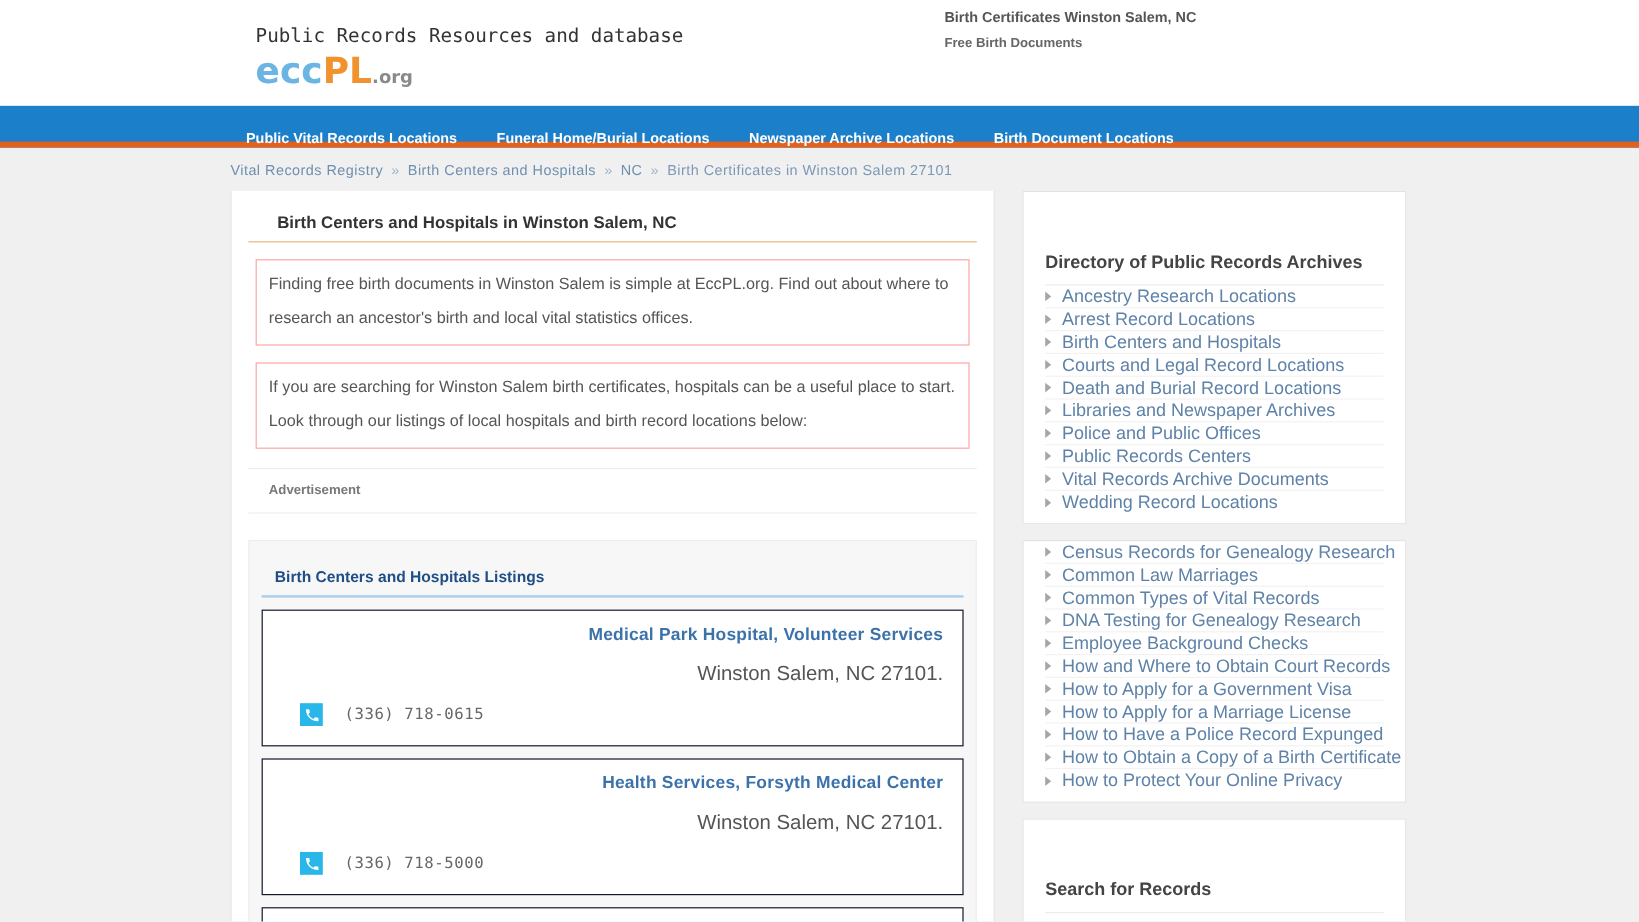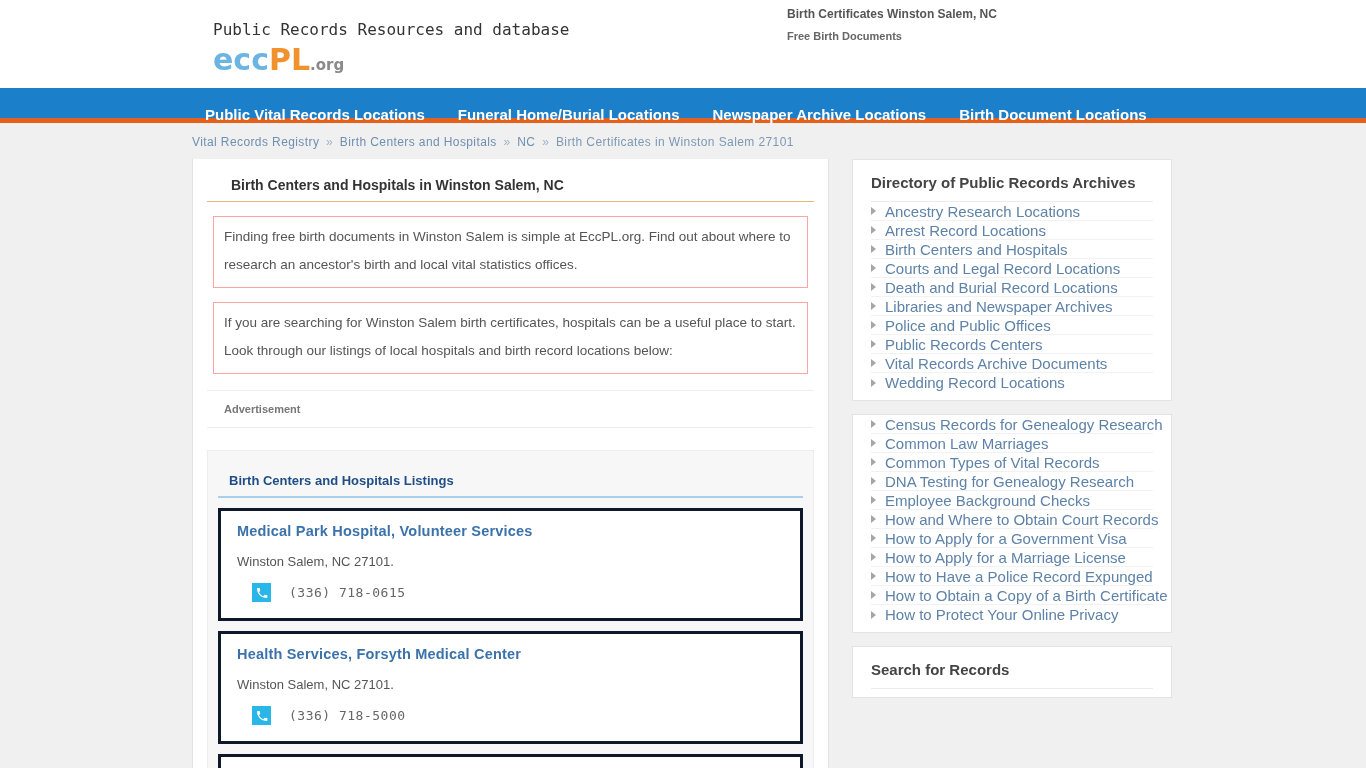--- a/index.html
+++ b/index.html
@@ -66,21 +66,21 @@
   .main-nav {
     background: #1c7fc9;
     border-bottom: 5px solid #e4601d;
     height: 35px;
     display: flex;
     align-items: center;
     padding-left: 205px;
   }
   .nav-item {
     color: #ffffff;
-    font-size: 15px;
+    font-size: 12px;
     font-weight: bold;
     text-decoration: none;
     margin-right: 33px;
     white-space: nowrap;
     cursor: pointer;
     line-height: 30px;
     margin-top: 24px;
   }
 
   
@@ -159,35 +159,36 @@
   }
   .listings-title {
     font-size: 13px;
     font-weight: bold;
     color: #1f4e86;
     padding: 0 0 8px 11px;
     border-bottom: 2px solid #a8cfeb;
   }
   .listing-card {
     background: #ffffff;
-    border: 3px solid #0f172a;
+    border: 1px solid #0f172a;
     margin-top: 10px;
     padding: 12px 16px 16px 16px;
+    text-align: right;
   }
   .listing-name {
     font-size: 14.5px;
     font-weight: bold;
     color: #3b72aa;
     text-decoration: none;
     display: block;
     cursor: pointer;
     letter-spacing: .2px;
   }
   .listing-addr {
-    font-size: 13px;
+    font-size: 17px;
     color: #555;
     margin-top: 15px;
   }
   .listing-phone {
     display: flex;
     align-items: center;
     margin-top: 14px;
     padding-left: 15px;
   }
   .phone-icon {
@@ -213,20 +214,21 @@
     border: 1px solid #e3e3e3;
     margin-bottom: 13px;
     padding: 0 18px 8px 18px;
   }
   .side-box-title {
     font-size: 15px;
     font-weight: bold;
     color: #444;
     padding: 14px 0 10px 0;
     border-bottom: 1px solid #ececec;
+    margin-top: 36px;
   }
   .side-list { list-style: none; }
   .side-list li {
     display: flex;
     align-items: center;
     border-bottom: 1px solid #f2f2f2;
     padding: 0;
     height: 19px;
   }
   .side-list li:last-child { border-bottom: none; }

